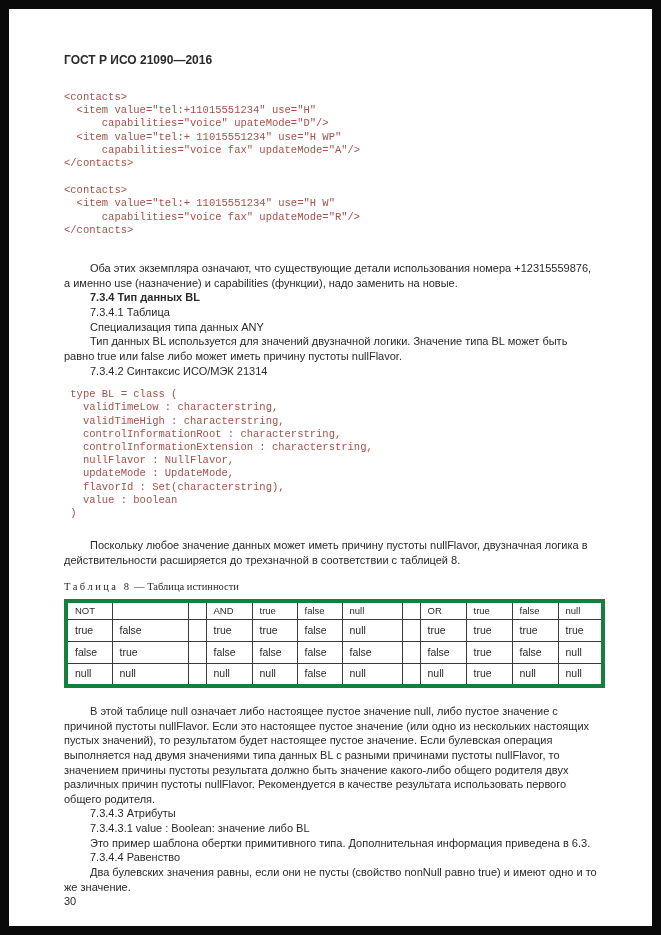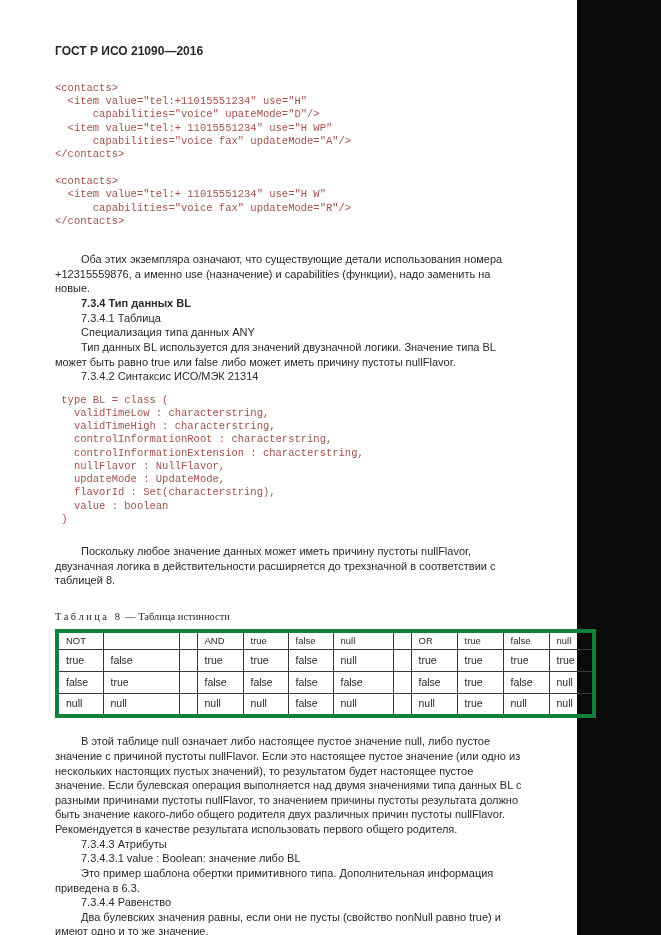--- a/index.html
+++ b/index.html
@@ -1,18 +1,18 @@
 <!DOCTYPE html>
 <html><head>
 <meta charset="utf-8">
 <style>
   * { margin: 0; padding: 0; box-sizing: border-box; }
   html, body { width: 661px; height: 935px; }
   body { background: #0a0a0a; font-family: "Liberation Sans", sans-serif; }
-  .frame { width: 577px; height: 935px; background: #0a0a0a; }
+  .frame { width: 661px; height: 935px; padding: 9px; background: #0a0a0a; }
   .page {
     width: 100%; height: 100%;
     background: #ffffff;
     padding: 44px 53px 30px 55px;
     display: flex; flex-direction: column;
     color: #2a2a2a;
     font-size: 11px;
     line-height: 1.33;
   }
   .doc-header { font-weight: bold; font-size: 12px; margin-bottom: 22px; }
@@ -21,21 +21,21 @@
     font-size: 10.5px;
     line-height: 1.26;
     color: #a3524a;
     white-space: pre;
   }
   #code1 { margin-bottom: 14px; }
   #code2 { margin-bottom: 24px; }
   #code3 { margin: 10px 0 18px 0; }
   .para { text-indent: 26px; }
   .bold { font-weight: bold; }
-  .mb-md { margin-bottom: 22px; }
+  .mb-md { margin-bottom: 12px; }
   .caption { font-size: 10.5px; margin-bottom: 5px; font-family: Liberation Serif, serif; }
   .cap-label { letter-spacing: 2.5px; }
   table.truth {
     width: 100%;
     border-collapse: collapse;
     table-layout: fixed;
     border: 4px solid #15803d;
     margin-bottom: 16px;
   }
   table.truth td {

